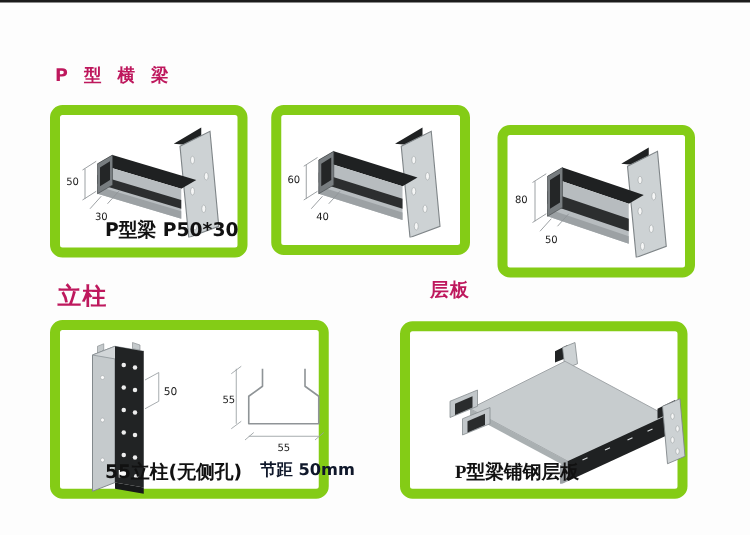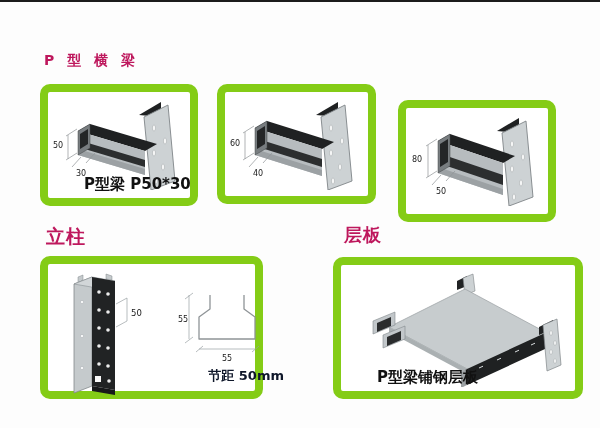--- a/index.html
+++ b/index.html
@@ -5,30 +5,30 @@
   html,body{margin:0;padding:0;}
   body{
     width:600px;height:428px;position:relative;background:#fdfdfd;
     font-family:"DejaVu Sans","Liberation Sans",sans-serif;color:#111;
     overflow:hidden;
   }
   .topline{position:absolute;top:0;left:0;width:600px;height:2px;background:#1c1c1c;}
   .sec-title{position:absolute;font-weight:bold;color:#be185d;white-space:nowrap;}
   .title-beams{left:44px;top:52px;font-size:14px;letter-spacing:4px;}
   .title-column{left:46px;top:224px;font-size:19px;letter-spacing:1px;}
-  .title-shelf{left:344px;top:223px;font-size:18px;letter-spacing:1px;}
+  .title-shelf{left:344px;top:223px;font-size:15px;letter-spacing:1px;}
   .card{
     position:absolute;background:#ffffff;border:8px solid #84cc16;border-radius:10px;
     box-sizing:border-box;
   }
   .card-beam-1{left:40px;top:84px;width:158px;height:122px;}
   .card-beam-2{left:217px;top:84px;width:159px;height:120px;}
   .card-beam-3{left:398px;top:100px;width:158px;height:122px;}
   .card-column{left:40px;top:256px;width:223px;height:143px;}
-  .card-shelf{left:333px;top:257px;width:250px;height:142px;}
+  .card-shelf{left:320px;top:257px;width:230px;height:142px;font-family:Liberation Serif, serif;}
   .caption{
     position:absolute;left:0;right:0;bottom:4px;
     font-weight:bold;font-size:15px;color:#111;white-space:nowrap;margin-left:36px;
   }
   .beam-svg{position:absolute;left:2px;top:3px;}
   .col-svg{position:absolute;left:8px;top:6px;}
   .sect-svg{position:absolute;left:130px;top:27px;}
   .shelf-svg{position:absolute;left:2px;top:4px;}
   .pitch-label{
     position:absolute;left:124px;top:103px;width:112px;text-align:right;
@@ -139,20 +139,21 @@
     <text x="75" y="46" font-size="8.5">50</text>
   </svg>
   <svg class="sect-svg" width="100" height="78" viewBox="0 0 100 78">
     <path d="M32,4 L32,18 L21,26 L21,48 L77,48 L77,26 L66,18 L66,4" fill="none" stroke="#8f9497" stroke-width="1.3" stroke-linejoin="round"></path>
     <path d="M11,4 L11,48 M7,8 L15,2 M7,52 L15,46" stroke="#9aa0a3" stroke-width="0.7" fill="none"></path>
     <path d="M21,58 L77,58 M18,61 L25,55 M74,61 L81,55" stroke="#9aa0a3" stroke-width="0.7" fill="none"></path>
     <text x="0" y="31" font-size="8">55</text>
     <text x="49" y="70" font-size="8" text-anchor="middle">55</text>
   </svg>
   <div class="pitch-label">节距 50mm</div>
+  <div class="caption">55立柱(无侧孔)</div>
 </div>
 
 <div class="card card-shelf">
   <svg class="shelf-svg" width="226" height="118" viewBox="0 0 226 118">
     <polygon points="114,12 124,7 124,17 114,21" fill="#212324"></polygon>
     <polygon points="120,9 130,5 132,22 122,26" fill="#cdd2d4" stroke="#7f8588" stroke-width="0.6"></polygon>
     <polygon points="46,58 122,20 204,64 128,102" fill="#c7ccce" stroke="#989da0" stroke-width="0.7"></polygon>
     <polygon points="46,58 128,102 128,107 46,63" fill="#aab0b2"></polygon>
     <polygon points="128,102 204,64 204,69 128,107" fill="#b2b7ba"></polygon>
     <polygon points="30,52 52,43 52,56 30,65" fill="#c2c7ca" stroke="#82888b" stroke-width="0.6"></polygon>

